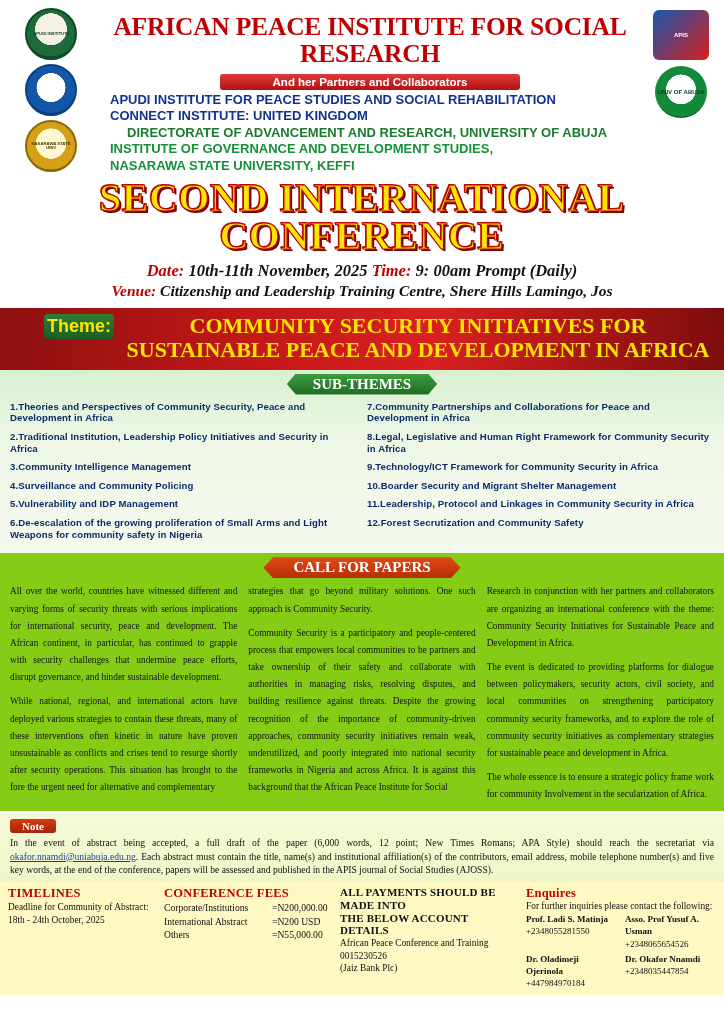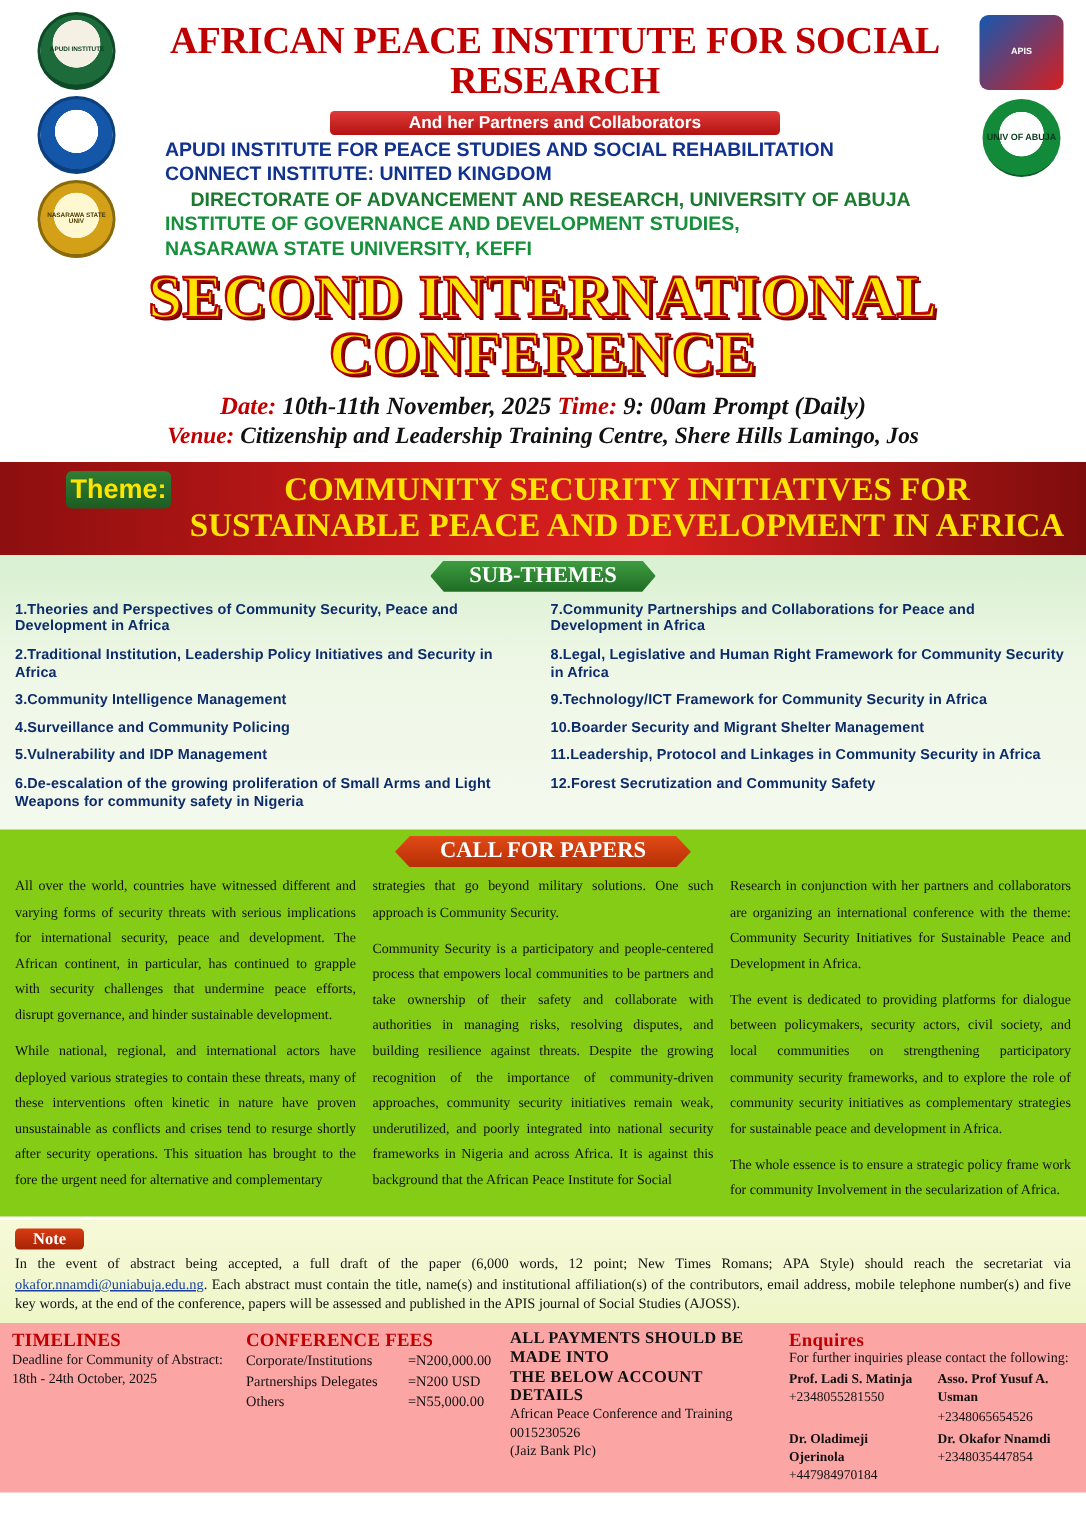--- a/index.html
+++ b/index.html
@@ -134,21 +134,21 @@
     display:inline-block; background: linear-gradient(180deg,#d83a12,#a62406);
     color:#fff; font-weight:bold; font-size:11px; padding:1px 12px; border-radius:3px;
     font-family:"Liberation Serif", serif;
   }
   .note-text {
     font-family:"Liberation Serif", serif; font-size:9.6px; line-height:1.45; color:#111; margin-top:2px; text-align:justify;
   }
   .note-text a { color:#1b3fa0; text-decoration:underline; }
 
   
-  .footer { display:flex; padding:4px 8px 6px 8px; gap:6px; background:#fca5a5; }
+  .footer { display:flex; padding:4px 8px 6px 8px; gap:6px; background:#fef9c3; }
   .f-col { }
   .f-col.timelines { width:150px; }
   .f-col.fees { width:170px; }
   .f-col.payments { width:180px; }
   .f-col.enquiries { flex:1; }
   .f-head {
     font-family:"Liberation Serif", serif; font-weight:bold; font-size:12.5px; color:#c00000;
     letter-spacing:0.2px;
   }
   .f-head.black { color:#111; font-size:11px; line-height:1.15; }
@@ -282,21 +282,21 @@
       <div class="f-text">18th - 24th October, 2025</div>
     </div>
 
     <div class="f-col fees">
       <div class="f-head">CONFERENCE FEES</div>
       <div class="fee-row">
         <div class="n">Corporate/Institutions</div>
         <div class="v">=N200,000.00</div>
       </div>
       <div class="fee-row">
-        <div class="n">Partnerships Delegates</div>
+        <div class="n">International Abstract</div>
         <div class="v">=N200 USD</div>
       </div>
       <div class="fee-row">
         <div class="n">Others</div>
         <div class="v">=N55,000.00</div>
       </div>
     </div>
 
     <div class="f-col payments">
       <div class="f-head black">ALL PAYMENTS SHOULD BE MADE INTO</div>

